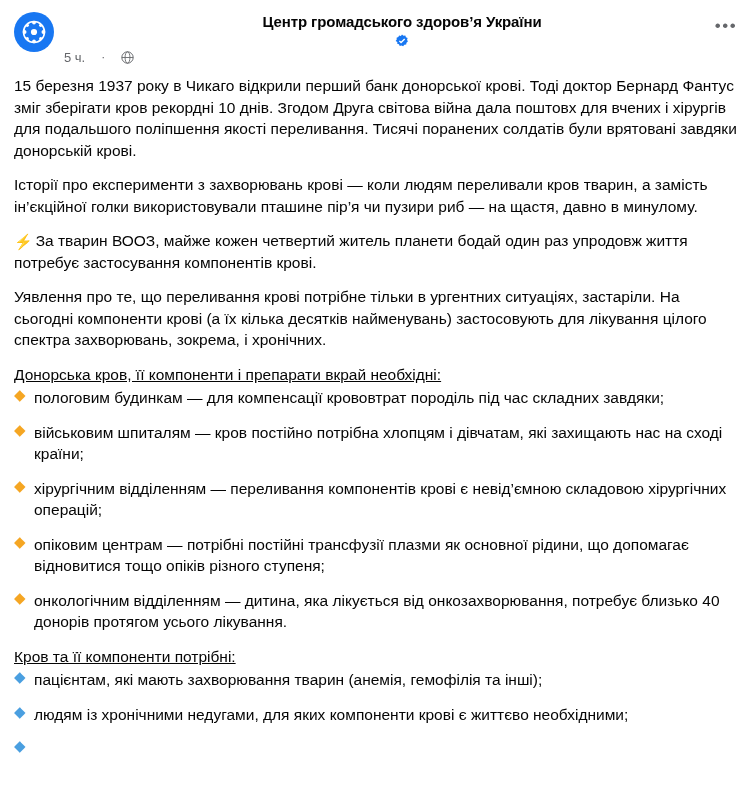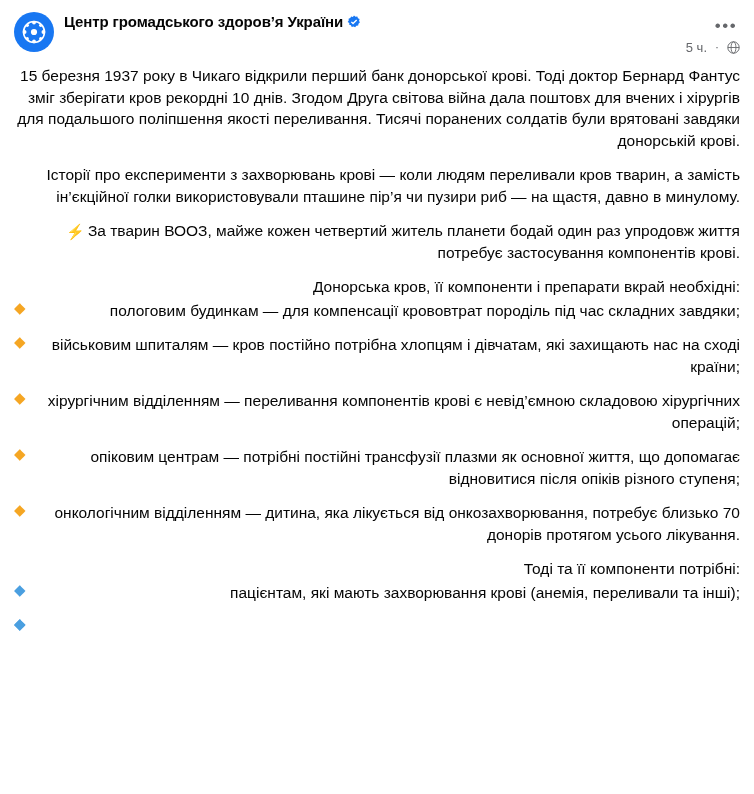--- a/index.html
+++ b/index.html
@@ -47,44 +47,44 @@
     margin-left: 10px;
     padding-top: 1px;
     flex: 1 1 auto;
     min-width: 0;
   }
   .page-name-row {
     display: flex;
     align-items: center;
     gap: 4px;
     line-height: 17px;
+    flex-direction: column;
   }
   .page-name {
     font-size: 15px;
     font-weight: bold;
     color: #050505;
     letter-spacing: -0.1px;
     white-space: nowrap;
   }
   .verified {
     display: inline-flex;
     align-items: center;
     justify-content: center;
     width: 14px;
     height: 14px;
   }
   .meta-row {
     display: flex;
     align-items: center;
-    gap: 8px;
-    margin-top: 10px;
+    gap: 16px;
+    margin-top: 2px;
     color: #65676b;
     font-size: 13px;
     line-height: 15px;
-    justify-content: flex-end;
   }
   .dot-sep { color: #65676b; font-size: 12px; }
   .globe {
     display: inline-flex;
     align-items: center;
     justify-content: center;
     width: 13px;
     height: 13px;
   }
   .menu-dots {
@@ -104,24 +104,24 @@
   }
   
   .post-body {
     padding: 4px 14px 16px 14px;
     font-size: 15.5px;
     line-height: 21.5px;
     color: #050505;
   }
   .post-body p {
     margin: 0 0 13px 0;
-    text-align: right;
   }
   .post-body p.tight {
     margin-bottom: 2px;
+    text-decoration: underline;
   }
   .bullet-block {
     margin: 0 0 13px 0;
   }
   .bullet-item {
     margin: 0 0 1px 0;
     padding-left: 20px;
     position: relative;
   }
   .bullet-item .bmark {
@@ -194,55 +194,57 @@
 
     <p>15 березня 1937 року в Чикаго відкрили перший банк донорської крові. Тоді доктор Бернард Фантус зміг зберігати кров рекордні 10 днів. Згодом Друга світова війна дала поштовх для вчених і хірургів для подальшого поліпшення якості переливання. Тисячі поранених солдатів були врятовані завдяки донорській крові.</p>
 
     <p>Історії про експерименти з захворювань крові — коли людям переливали кров тварин, а замість ін’єкційної голки використовували пташине пір’я чи пузири риб — на щастя, давно в минулому.</p>
 
 
     <p>
       <span class="emoji bolt lead-emoji">⚡</span><span>За тварин ВООЗ, майже кожен четвертий житель планети бодай один раз упродовж життя потребує застосування компонентів крові.</span>
     </p>
 
+    <p>Уявлення про те, що переливання крові потрібне тільки в ургентних ситуаціях, застаріли. На сьогодні компоненти крові (а їх кілька десятків найменувань) застосовують для лікування цілого спектра захворювань, зокрема, і хронічних.</p>
 
     <p class="tight">Донорська кров, її компоненти і препарати вкрай необхідні:</p>
 
     <div class="bullet-block">
       <p class="bullet-item">
         <span class="bmark emoji diamond-orange">◆</span>
         <span>пологовим будинкам — для компенсації крововтрат породіль під час складних завдяки;</span>
       </p>
       <p class="bullet-item">
         <span class="bmark emoji diamond-orange">◆</span>
         <span>військовим шпиталям — кров постійно потрібна хлопцям і дівчатам, які захищають нас на сході країни;</span>
       </p>
       <p class="bullet-item">
         <span class="bmark emoji diamond-orange">◆</span>
         <span>хірургічним відділенням — переливання компонентів крові є невід’ємною складовою хірургічних операцій;</span>
       </p>
       <p class="bullet-item">
         <span class="bmark emoji diamond-orange">◆</span>
-        <span>опіковим центрам — потрібні постійні трансфузії плазми як основної життя, що допомагає відновитися після опіків різного ступеня;</span>
-      </p>
-      <p class="bullet-item">
-        <span class="bmark emoji diamond-orange">◆</span>
-        <span>онкологічним відділенням — дитина, яка лікується від онкозахворювання, потребує близько 70 донорів протягом усього лікування.</span>
-      </p>
-    </div>
-
-    <p class="tight">Тоді та її компоненти потрібні:</p>
+        <span>опіковим центрам — потрібні постійні трансфузії плазми як основної рідини, що допомагає відновитися тощо опіків різного ступеня;</span>
+      </p>
+      <p class="bullet-item">
+        <span class="bmark emoji diamond-orange">◆</span>
+        <span>онкологічним відділенням — дитина, яка лікується від онкозахворювання, потребує близько 40 донорів протягом усього лікування.</span>
+      </p>
+    </div>
+
+    <p class="tight">Кров та її компоненти потрібні:</p>
 
     <div class="bullet-block">
       <p class="bullet-item">
         <span class="bmark emoji diamond-blue">◆</span>
-        <span>пацієнтам, які мають захворювання крові (анемія, переливали та інші);</span>
+        <span>пацієнтам, які мають захворювання тварин (анемія, гемофілія та інші);</span>
       </p>
       <p class="bullet-item">
         <span class="bmark emoji diamond-blue">◆</span>
+        <span>людям із хронічними недугами, для яких компоненти крові є життєво необхідними;</span>
       </p>
       <p class="bullet-item">
         <span class="bmark emoji diamond-blue">◆</span>
       </p>
     </div>
 
   </div>
 </div>
 
 </body></html>

